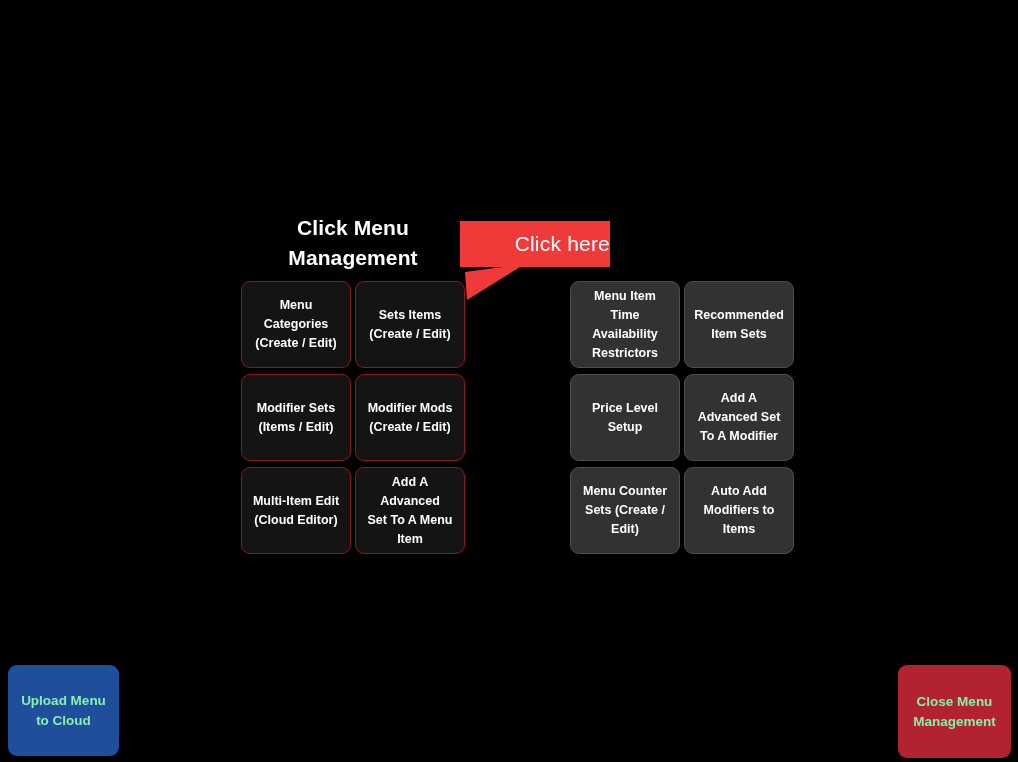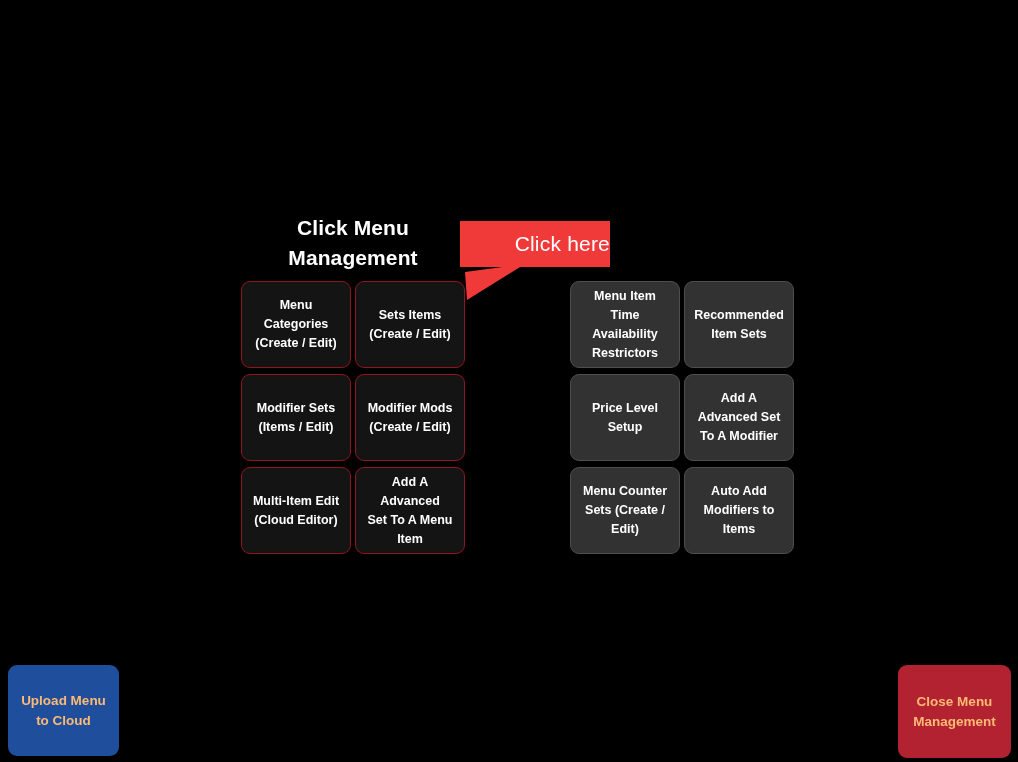--- a/index.html
+++ b/index.html
@@ -114,21 +114,21 @@
   }
 
   
   .corner-btn {
     position: absolute;
     border-radius: 9px;
     display: flex;
     align-items: center;
     justify-content: center;
     text-align: center;
-    color: #fdba74;
+    color: #86efac;
     font-size: 13.5px;
     font-weight: 700;
     line-height: 20px;
     cursor: pointer;
     user-select: none;
     white-space: pre-line;
     box-sizing: border-box;
   }
   #upload-btn {
     left: 8px;

